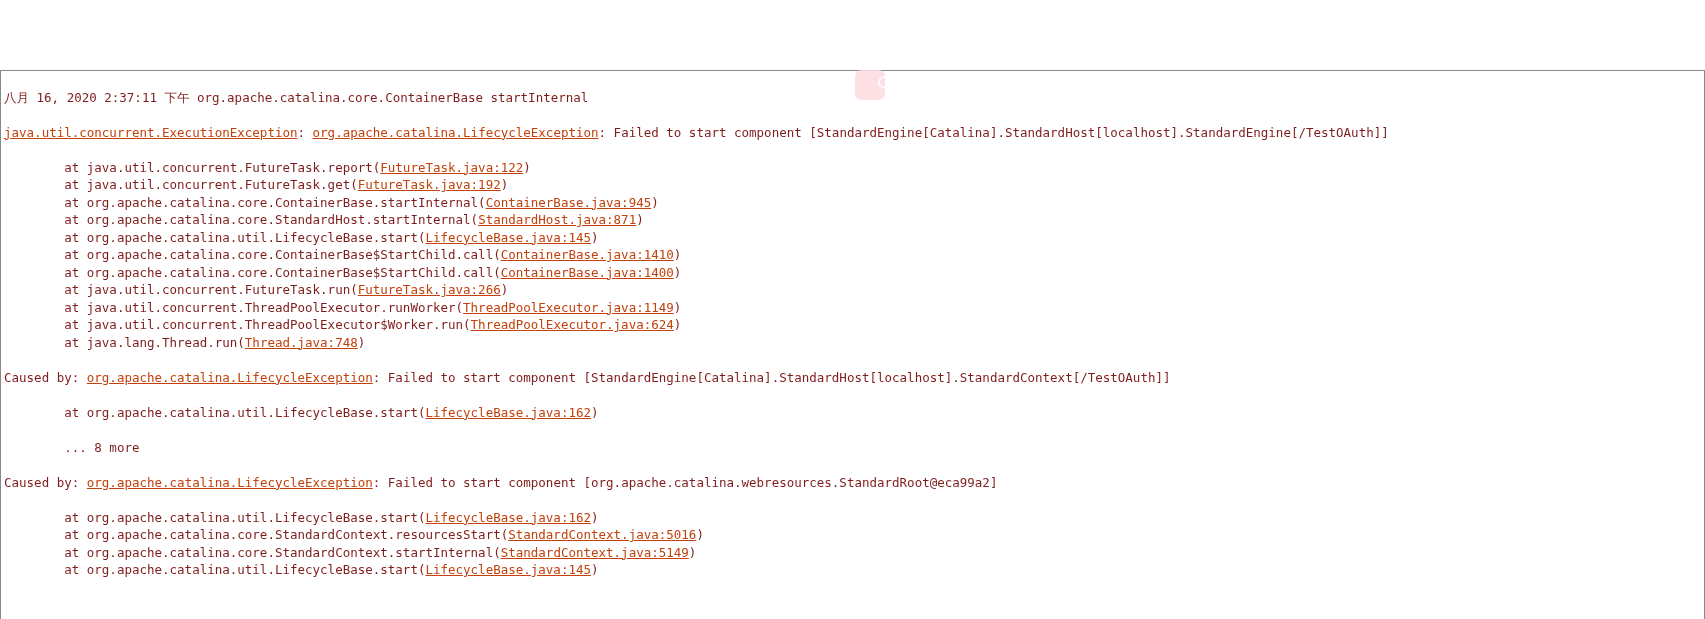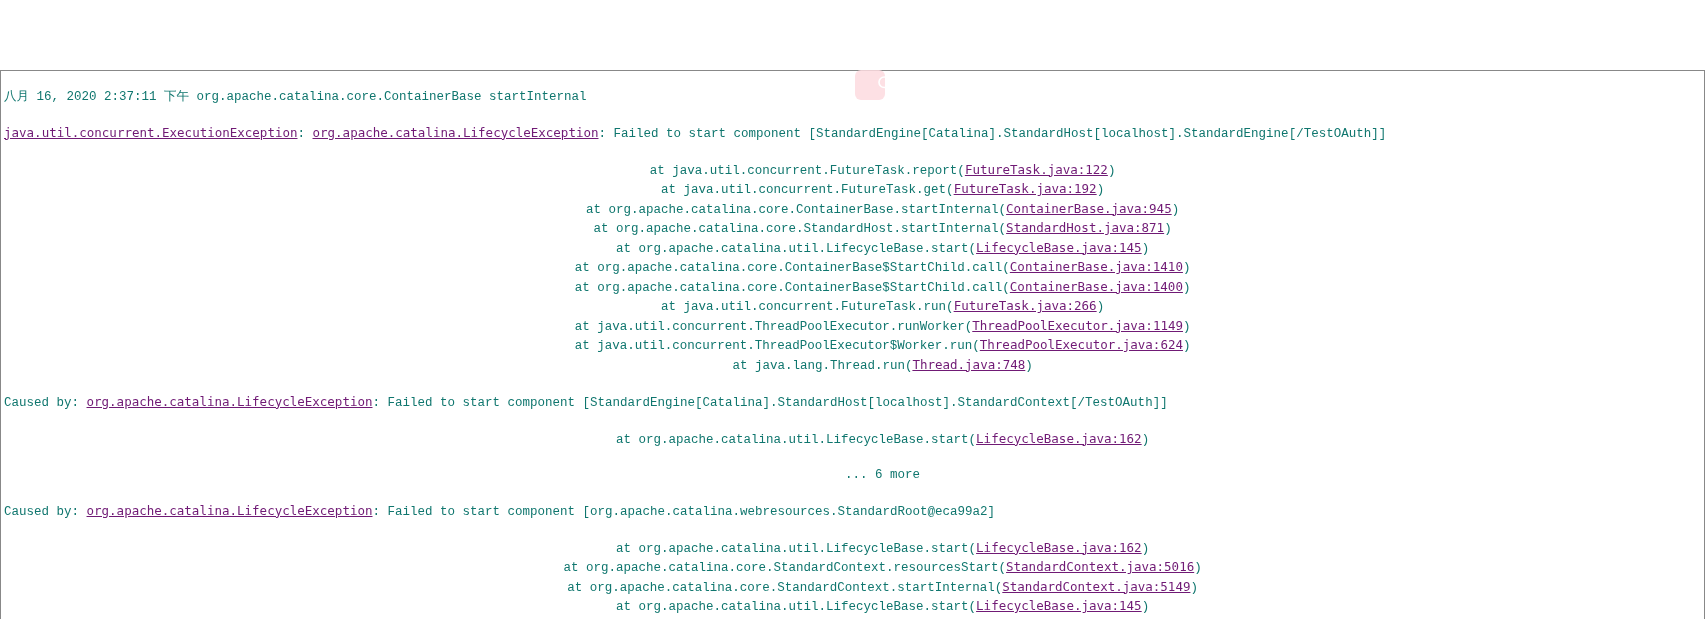--- a/index.html
+++ b/index.html
@@ -10,28 +10,28 @@
       background: #ffffff;
       white-space: pre;
       overflow-x: auto;
       padding: 0;
     }
     .console-pane {
       border: 1px solid #888;
       padding: 0 3px 2px 3px;
       min-width: 1705px;
     }
-    .red { color: #0f766e; font-family: Liberation Mono, monospace; }
+    .red { color: #7f1d1d; }
     .link {
-      color: #701a75;
+      color: #c2410c;
       text-decoration: underline;
       cursor: pointer;
     }
     .line { display: block; }
-    .indent1 { padding-left: 8ch; text-align: center; }
+    .indent1 { padding-left: 8ch; }
     .search-float {
       position: fixed;
       right: 820px;
       top: 70px;
       width: 30px;
       height: 30px;
       background: #fddbe0;
       border-radius: 6px;
       display: flex;
       align-items: center;
@@ -49,21 +49,21 @@
 <body>
 
 
 
 <div class="console-pane">
 <span class="line red">八月 16, 2020 2:37:11 下午 org.apache.catalina.core.ContainerBase startInternal</span>
 <span class="line"><span class="link">java.util.concurrent.ExecutionException</span><span class="red">: </span><span class="link">org.apache.catalina.LifecycleException</span><span class="red">: </span><span class="red">Failed to start component [StandardEngine[Catalina].StandardHost[localhost].StandardEngine[/TestOAuth]]</span></span>
 <div id="stack1-container"><span class="line indent1"><span class="red">at java.util.concurrent.FutureTask.report(</span><span class="link">FutureTask.java:122</span><span class="red">)</span></span><span class="line indent1"><span class="red">at java.util.concurrent.FutureTask.get(</span><span class="link">FutureTask.java:192</span><span class="red">)</span></span><span class="line indent1"><span class="red">at org.apache.catalina.core.ContainerBase.startInternal(</span><span class="link">ContainerBase.java:945</span><span class="red">)</span></span><span class="line indent1"><span class="red">at org.apache.catalina.core.StandardHost.startInternal(</span><span class="link">StandardHost.java:871</span><span class="red">)</span></span><span class="line indent1"><span class="red">at org.apache.catalina.util.LifecycleBase.start(</span><span class="link">LifecycleBase.java:145</span><span class="red">)</span></span><span class="line indent1"><span class="red">at org.apache.catalina.core.ContainerBase$StartChild.call(</span><span class="link">ContainerBase.java:1410</span><span class="red">)</span></span><span class="line indent1"><span class="red">at org.apache.catalina.core.ContainerBase$StartChild.call(</span><span class="link">ContainerBase.java:1400</span><span class="red">)</span></span><span class="line indent1"><span class="red">at java.util.concurrent.FutureTask.run(</span><span class="link">FutureTask.java:266</span><span class="red">)</span></span><span class="line indent1"><span class="red">at java.util.concurrent.ThreadPoolExecutor.runWorker(</span><span class="link">ThreadPoolExecutor.java:1149</span><span class="red">)</span></span><span class="line indent1"><span class="red">at java.util.concurrent.ThreadPoolExecutor$Worker.run(</span><span class="link">ThreadPoolExecutor.java:624</span><span class="red">)</span></span><span class="line indent1"><span class="red">at java.lang.Thread.run(</span><span class="link">Thread.java:748</span><span class="red">)</span></span></div>
 <span class="line"><span class="red">Caused by: </span><span class="link">org.apache.catalina.LifecycleException</span><span class="red">: Failed to start component [StandardEngine[Catalina].StandardHost[localhost].StandardContext[/TestOAuth]]</span></span>
 <div id="stack2-container"><span class="line indent1"><span class="red">at org.apache.catalina.util.LifecycleBase.start(</span><span class="link">LifecycleBase.java:162</span><span class="red">)</span></span></div>
-<span class="line red indent1">... 6 more</span>
+<span class="line red indent1">... 8 more</span>
 <span class="line"><span class="red">Caused by: </span><span class="link">org.apache.catalina.LifecycleException</span><span class="red">: Failed to start component [org.apache.catalina.webresources.StandardRoot@eca99a2]</span></span>
 <div id="stack3-container"><span class="line indent1"><span class="red">at org.apache.catalina.util.LifecycleBase.start(</span><span class="link">LifecycleBase.java:162</span><span class="red">)</span></span><span class="line indent1"><span class="red">at org.apache.catalina.core.StandardContext.resourcesStart(</span><span class="link">StandardContext.java:5016</span><span class="red">)</span></span><span class="line indent1"><span class="red">at org.apache.catalina.core.StandardContext.startInternal(</span><span class="link">StandardContext.java:5149</span><span class="red">)</span></span><span class="line indent1"><span class="red">at org.apache.catalina.util.LifecycleBase.start(</span><span class="link">LifecycleBase.java:145</span><span class="red">)</span></span></div>
 
 
 
 
 
 
 </div>
 

